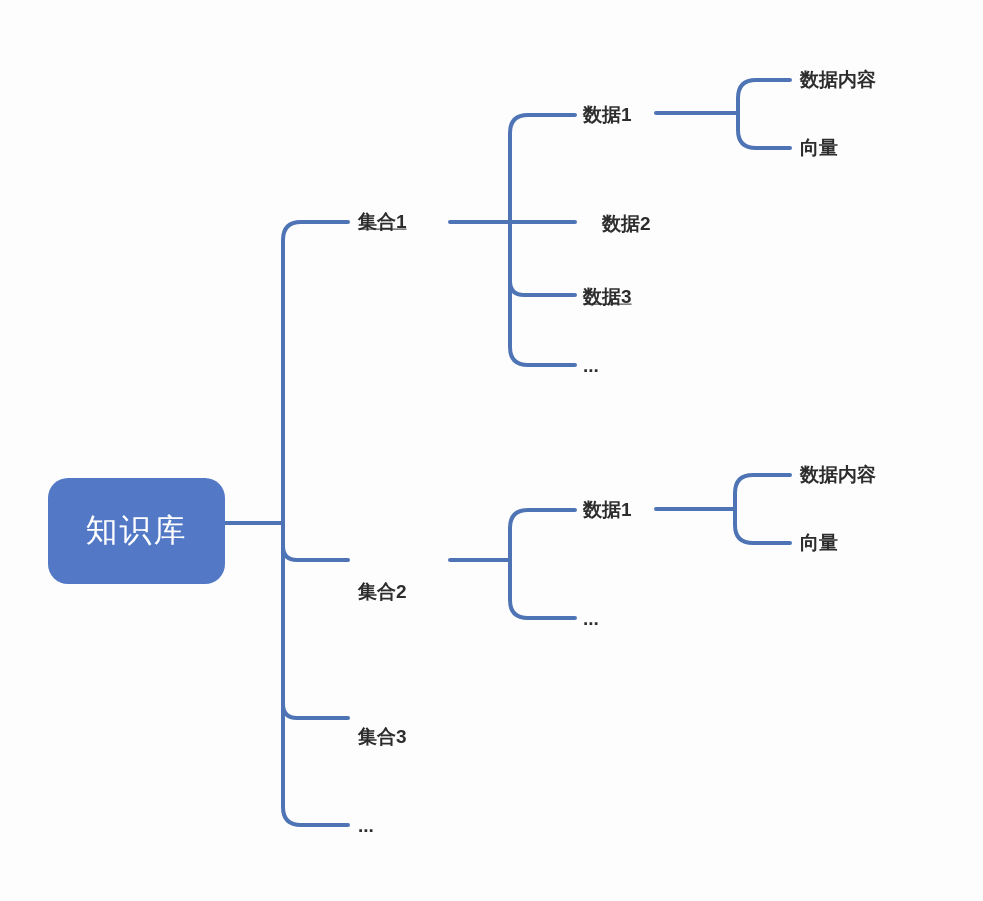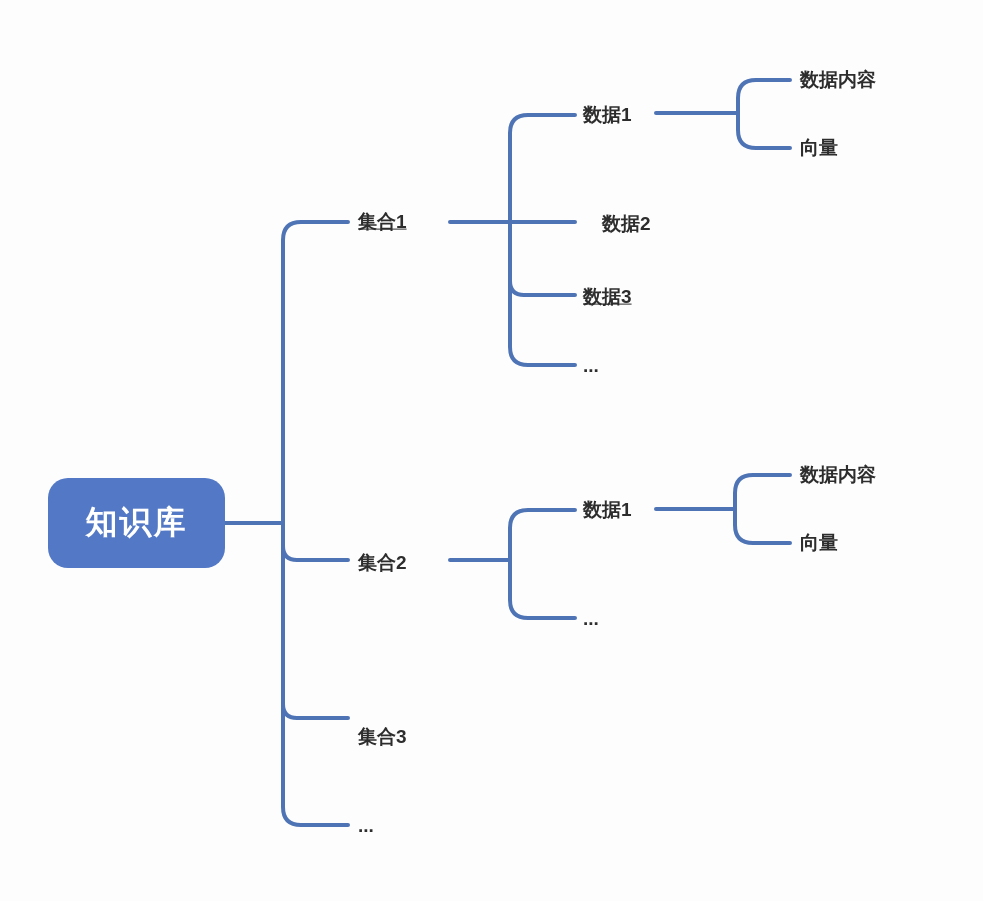--- a/index.html
+++ b/index.html
@@ -22,29 +22,29 @@
   }
   svg.connectors path {
     fill: none;
     stroke: var(--line, #4e74b5);
     stroke-width: 4;
     stroke-linecap: round;
   }
   .root-node {
     position: absolute;
     left: 48px; top: 478px;
-    width: 177px; height: 90px;
+    width: 177px; height: 106px;
     background: var(--root-fill, #5278c6);
     border-radius: 20px;
     display: flex;
     align-items: center;
     justify-content: center;
     color: var(--root-text, #ffffff);
     font-size: 32px;
-    font-weight: 700;
+    font-weight: 400;
     letter-spacing: 2px;
     text-align: center;
   }
   .label {
     position: absolute;
     transform: translateY(-50%);
     white-space: nowrap;
     color: var(--label-text, #2d2d2d);
     font-size: 19px;
     font-weight: 600;
@@ -75,21 +75,21 @@
 
     <path d="M 656 509 H 735"></path>
     <path d="M 790 475 H 753 Q 735 475 735 493 V 525 Q 735 543 753 543 H 790"></path>
   </svg>
 
   <div class="root-node">
     <span>知识库</span>
   </div>
 
   <div class="label" style="left:358px; top:222px;text-decoration:underline;">集合1</div>
-  <div class="label" style="left:358px; top:563px;">集合2</div>
+  <div class="label" style="left:358px; top:592px;">集合2</div>
   <div class="label" style="left:358px; top:737px;">集合3</div>
   <div class="label" style="left:358px; top:826px;">...</div>
 
   <div class="label" style="left:583px; top:115px;">数据1</div>
   <div class="label" style="left:602px; top:224px;">数据2</div>
   <div class="label" style="left:583px; top:297px;text-decoration:underline;">数据3</div>
   <div class="label" style="left:583px; top:366px;">...</div>
 
   <div class="label" style="left:800px; top:80px;">数据内容</div>
   <div class="label" style="left:800px; top:148px;">向量</div>

